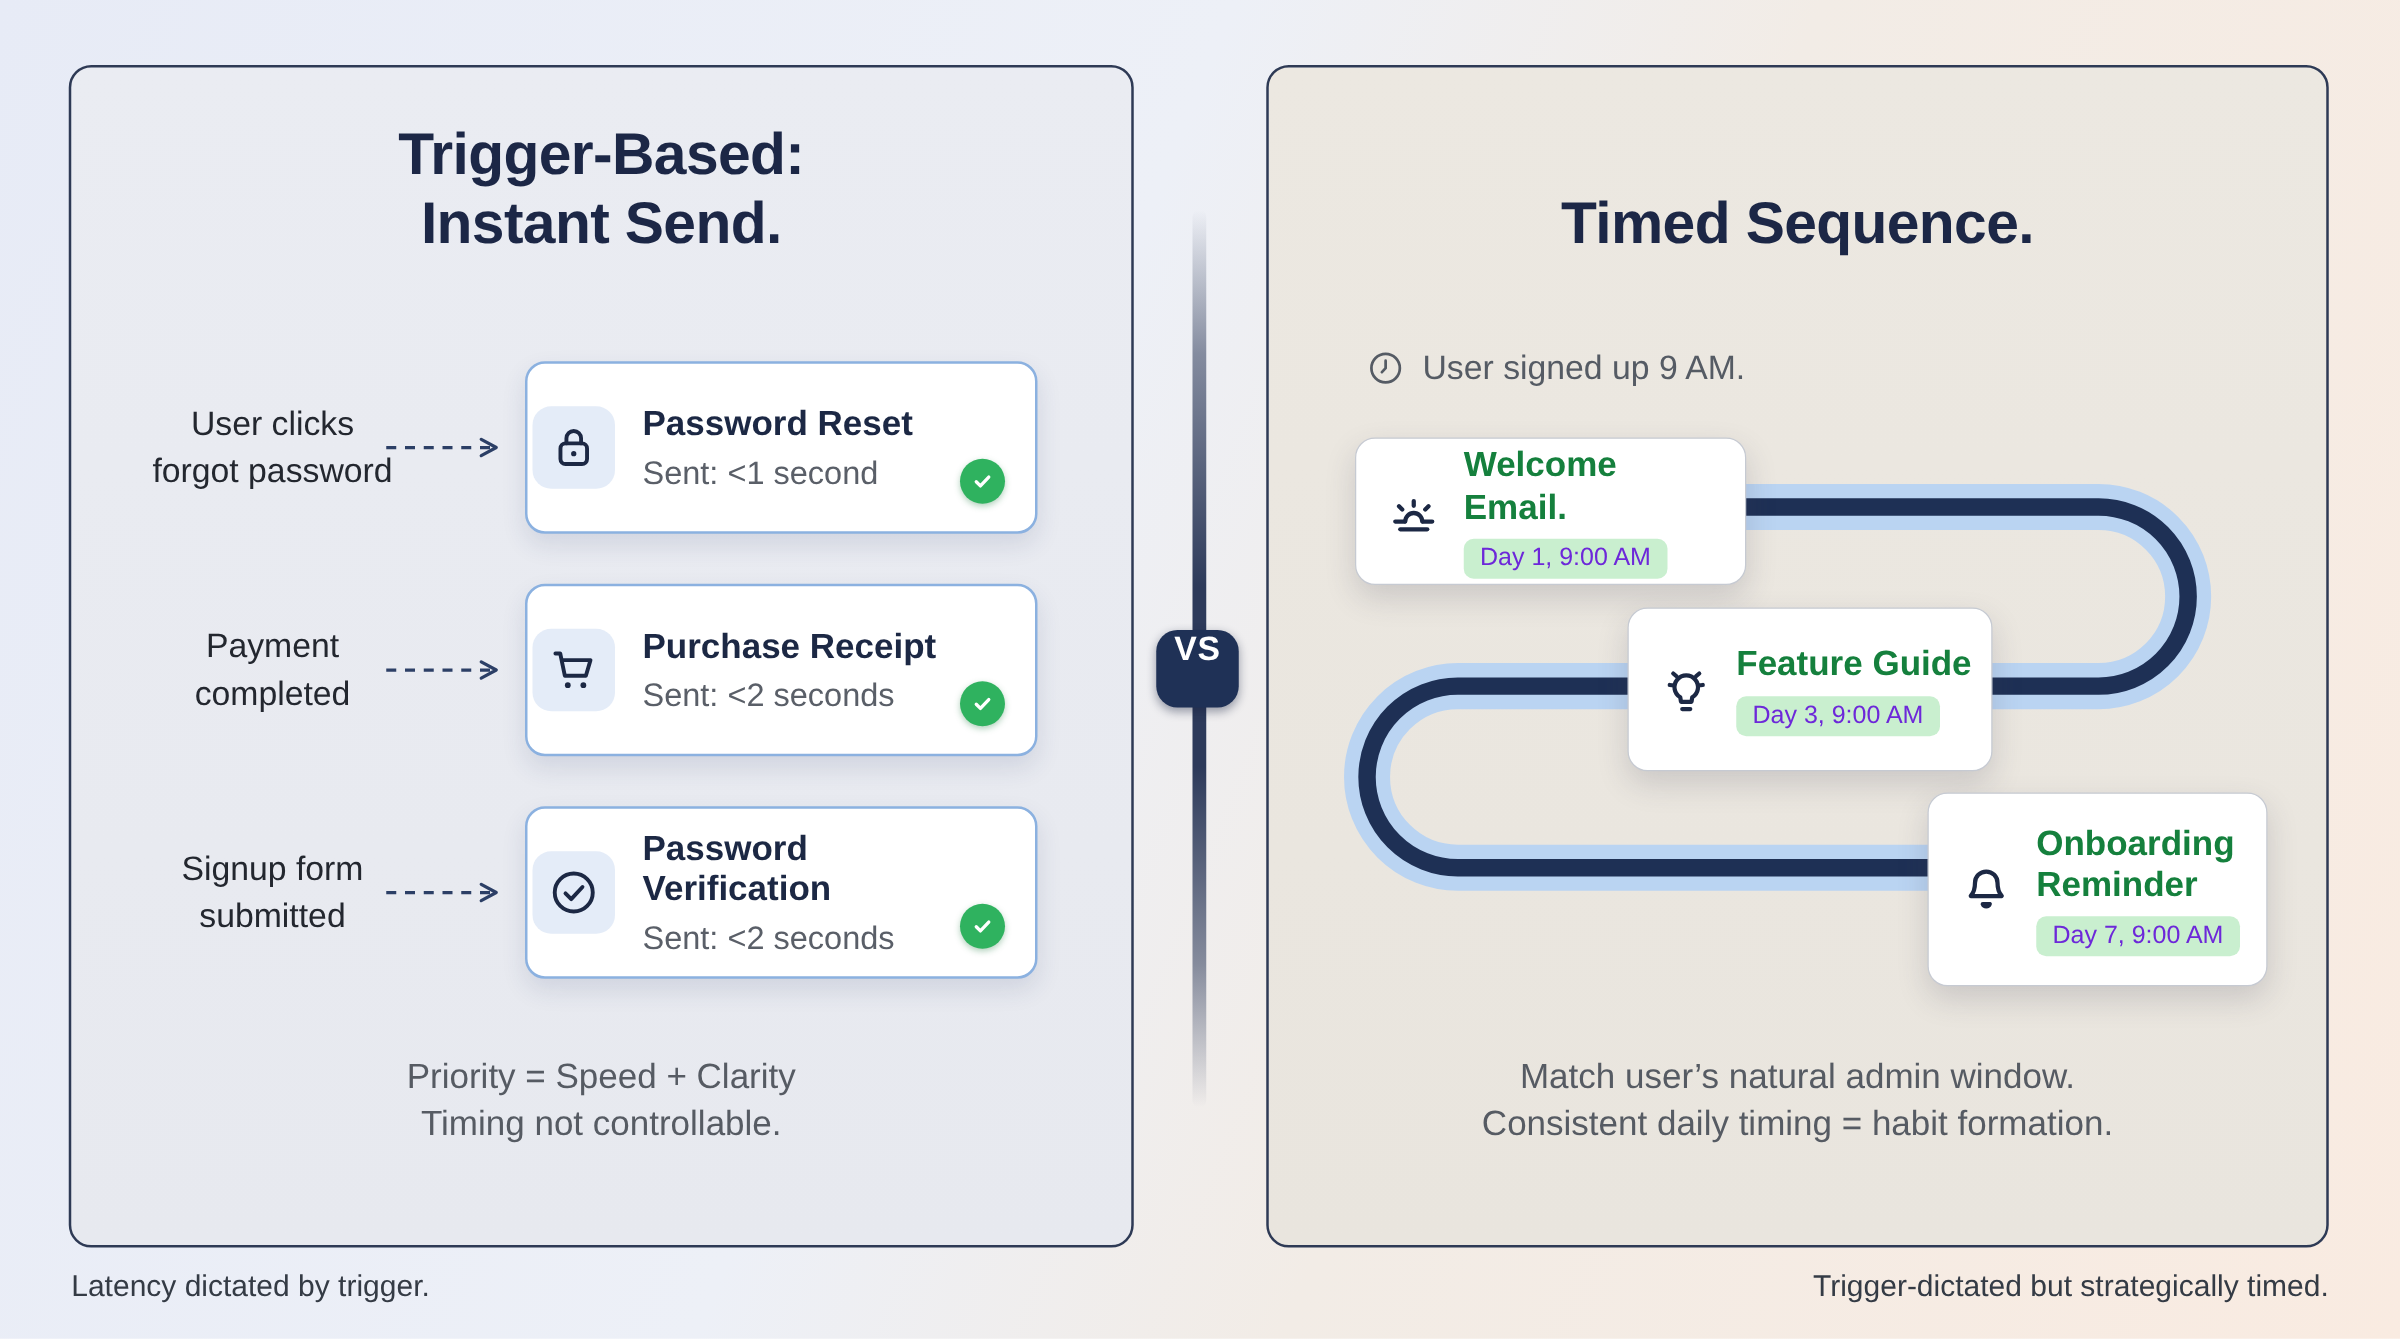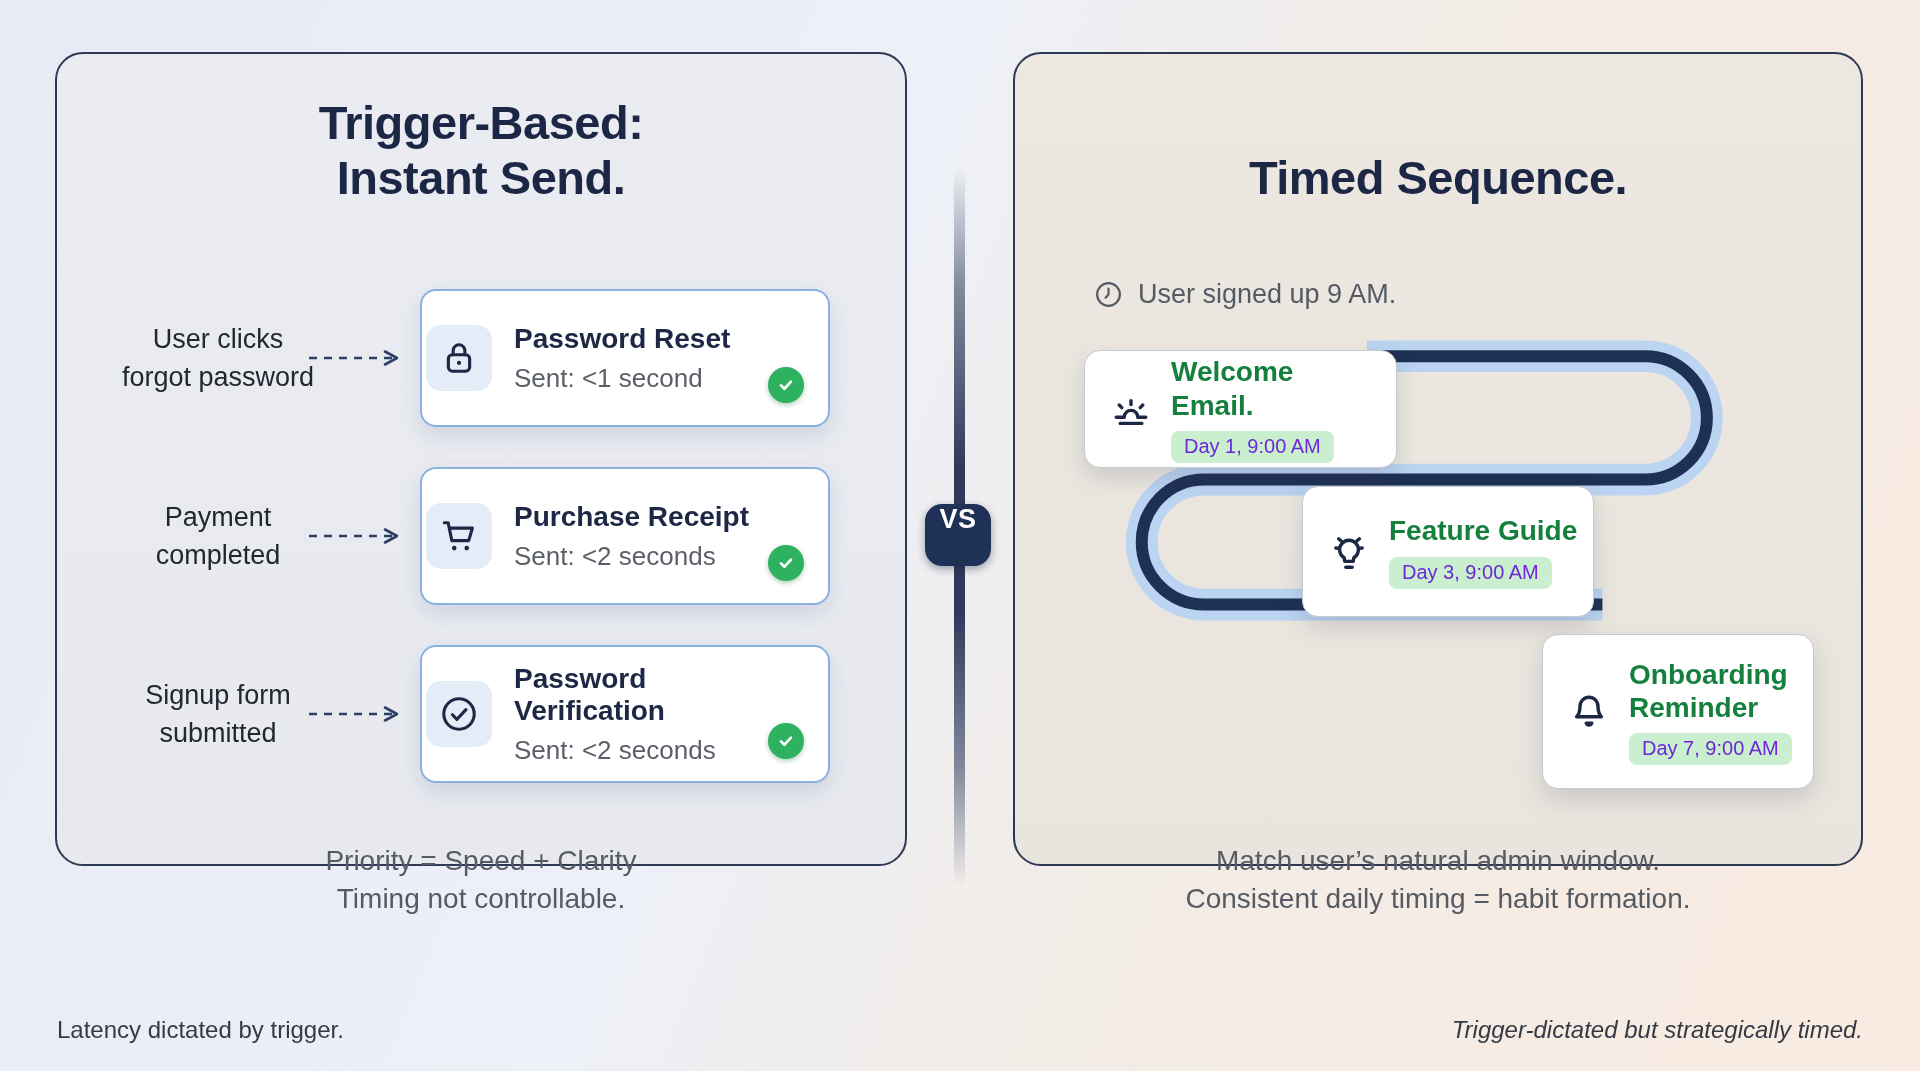--- a/index.html
+++ b/index.html
@@ -2,21 +2,21 @@
 <html><head>
 <meta charset="utf-8">
 <style>
   * { margin:0; padding:0; box-sizing:border-box; }
   html,body { width:1920px; height:1071px; }
   body{
     font-family:"Liberation Sans","DejaVu Sans",sans-serif;
     background:linear-gradient(112deg,#e7ebf6 0%,#edf0f7 42%,#f2ece6 62%,#f9ebe1 100%);
     position:relative; overflow:hidden; color:#1c2746;
   }
-  .panel{ position:absolute; top:52px; height:814px; border:2.5px solid #2e3a55; border-radius:28px; }
+  .panel{ position:absolute; top:52px; height:946px; border:2.5px solid #2e3a55; border-radius:18px; }
   .panel-left{ left:55px; width:852px; background:linear-gradient(180deg,#eaecf2,#e7e9ef); }
   .panel-right{ left:1013px; width:850px; background:linear-gradient(180deg,#ece8e1,#e9e5de); }
 
   .panel-title{ position:absolute; top:42px; left:0; width:100%; text-align:center;
     font-size:47px; font-weight:700; line-height:1.17; color:#1c2746; letter-spacing:-.5px; }
 
   
   .t-row{ position:absolute; left:0; width:100%; height:138px; }
   .row-1{ top:235px; } .row-2{ top:413px; } .row-3{ top:591px; }
   .t-label{ position:absolute; left:36px; width:250px; top:50%; transform:translateY(-50%);
@@ -64,21 +64,21 @@
   .step-activation{ left:527px; top:580px; width:272px; height:155px; }
   .s-icon{ margin-left:22px; color:#1c2844; flex:0 0 auto; display:flex; }
   .s-icon svg{ width:48px; height:48px; }
   .s-col{ margin-left:16px; margin-right:14px; }
   .s-title{ font-size:28px; font-weight:700; color:#15803d; line-height:1.18; }
   .s-pill{ margin-top:9px; display:inline-block; background:#c9efcf; color:#6d28d9;
     font-size:20px; padding:4px 13px 5px; border-radius:8px; }
 
   .caption{ position:absolute; top:1016px; font-size:24px; color:#343b45; }
   .caption-left{ left:57px; }
-  .caption-right{ right:57px; text-align:right;font-style:italic; }
+  .caption-right{ right:57px; text-align:right; }
 
   svg.stroke{ fill:none; stroke:currentColor; stroke-width:1.7; stroke-linecap:round; stroke-linejoin:round; }
 </style>
 </head>
 <body>
 
 <section class="panel panel-left">
   <h1 class="panel-title">
     <span>Trigger-Based:</span><br>
     <span>Instant Send.</span>

